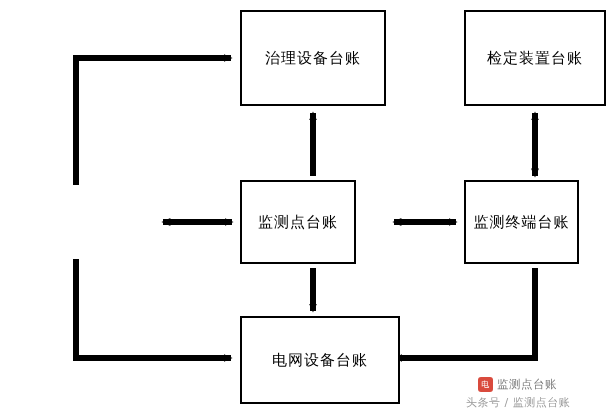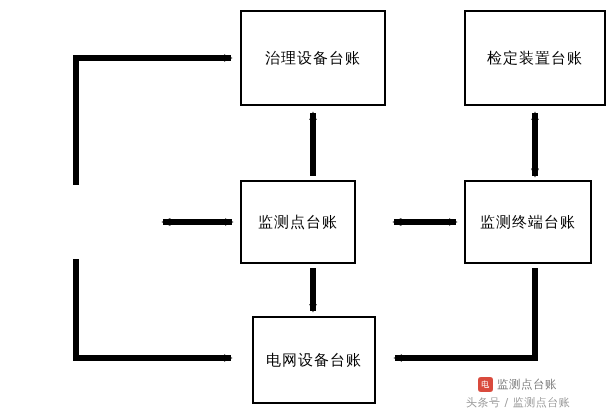--- a/index.html
+++ b/index.html
@@ -128,25 +128,25 @@
 
   <div class="node" style="left:464px; top:10px; width:142px; height:96px;">
     <span>检定装置台账</span>
   </div>
 
 
   <div class="node" style="left:240px; top:180px; width:116px; height:84px;">
     <span>监测点台账</span>
   </div>
 
-  <div class="node" style="left:464px; top:180px; width:128px; height:84px;">
+  <div class="node" style="left:464px; top:180px; width:115px; height:84px;">
     <span>监测终端台账</span>
   </div>
 
-  <div class="node" style="left:240px; top:316px; width:124px; height:88px;margin-left:12px;">
+  <div class="node" style="left:240px; top:316px; width:160px; height:88px;">
     <span>电网设备台账</span>
   </div>
 
   <div class="wm wm-top">
     <span class="wm-logo">电</span>
     <span>监测点台账</span>
   </div>
 
   <div class="wm wm-bottom">
     <span>头条号 / 监测点台账</span>

